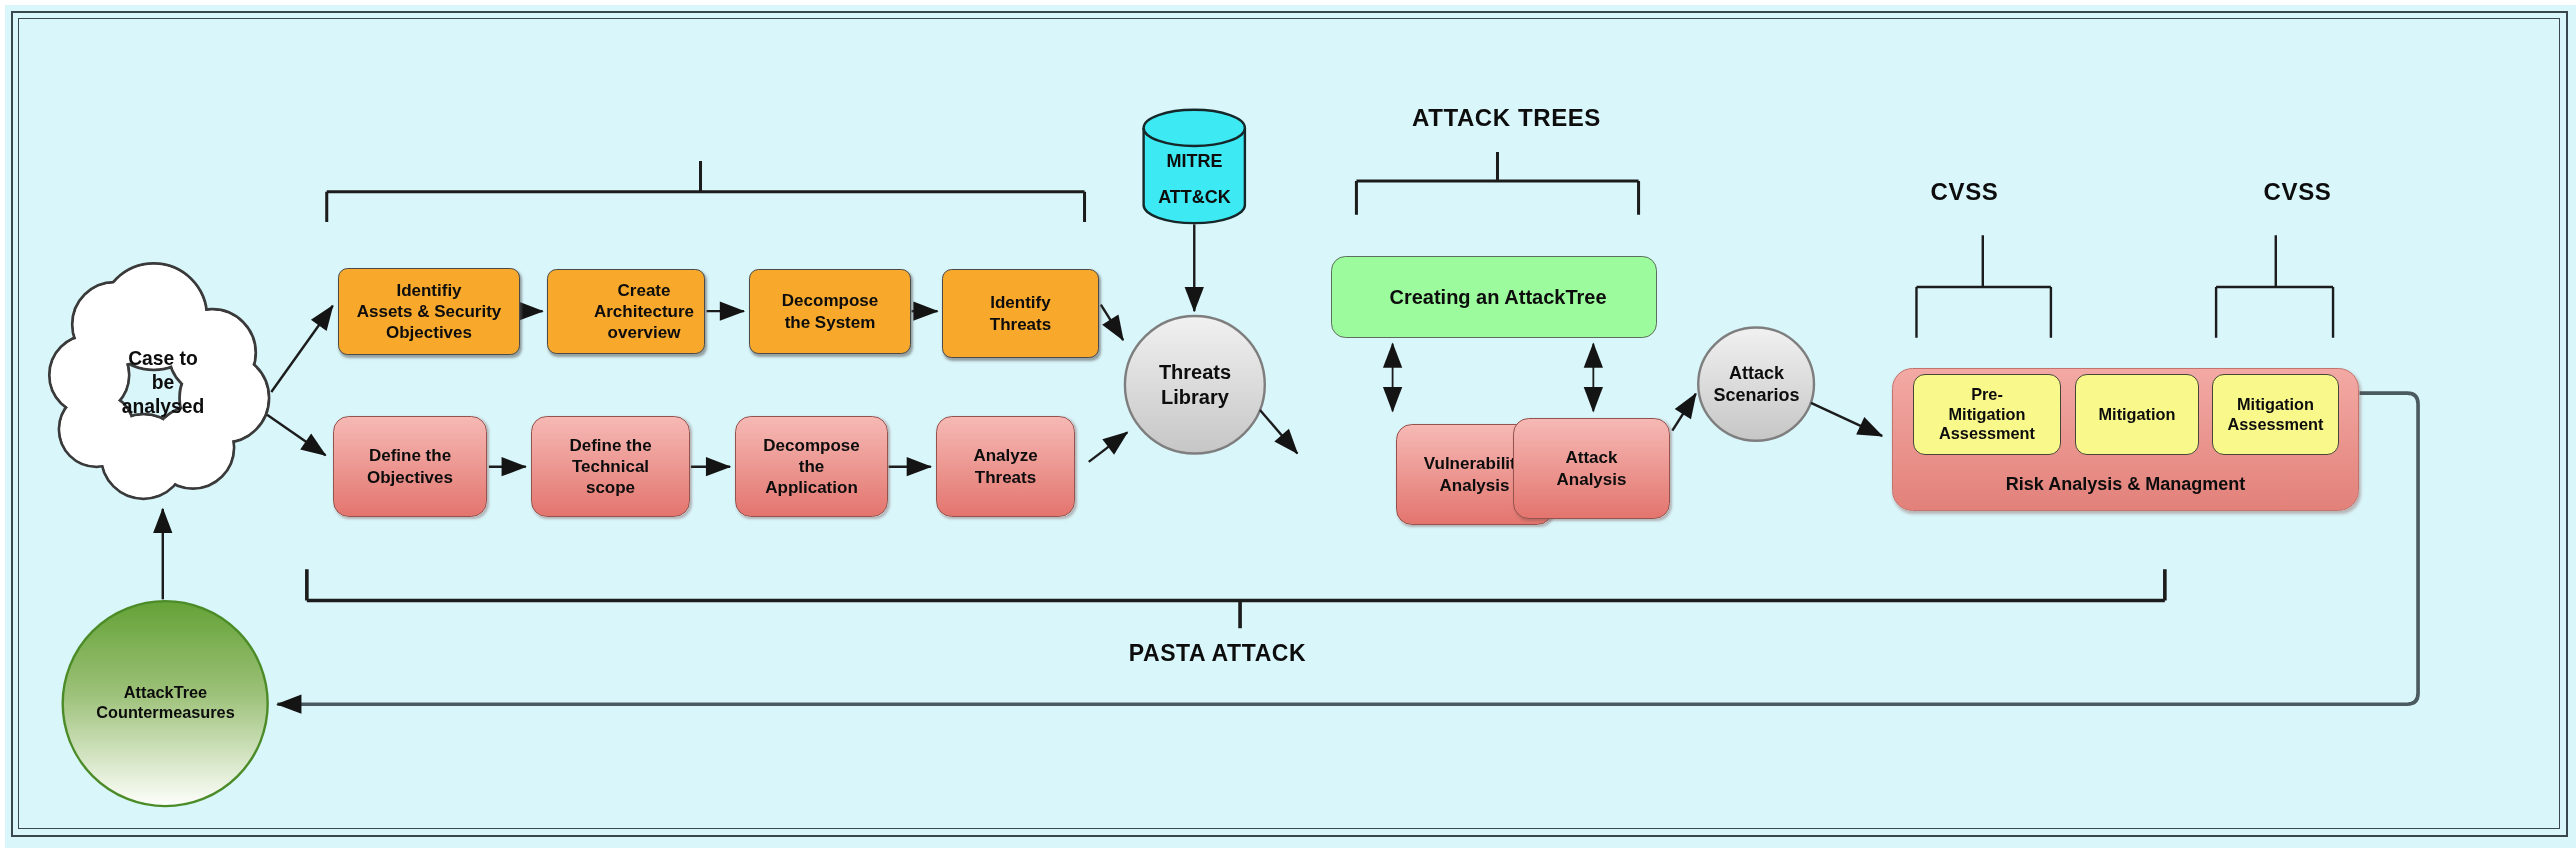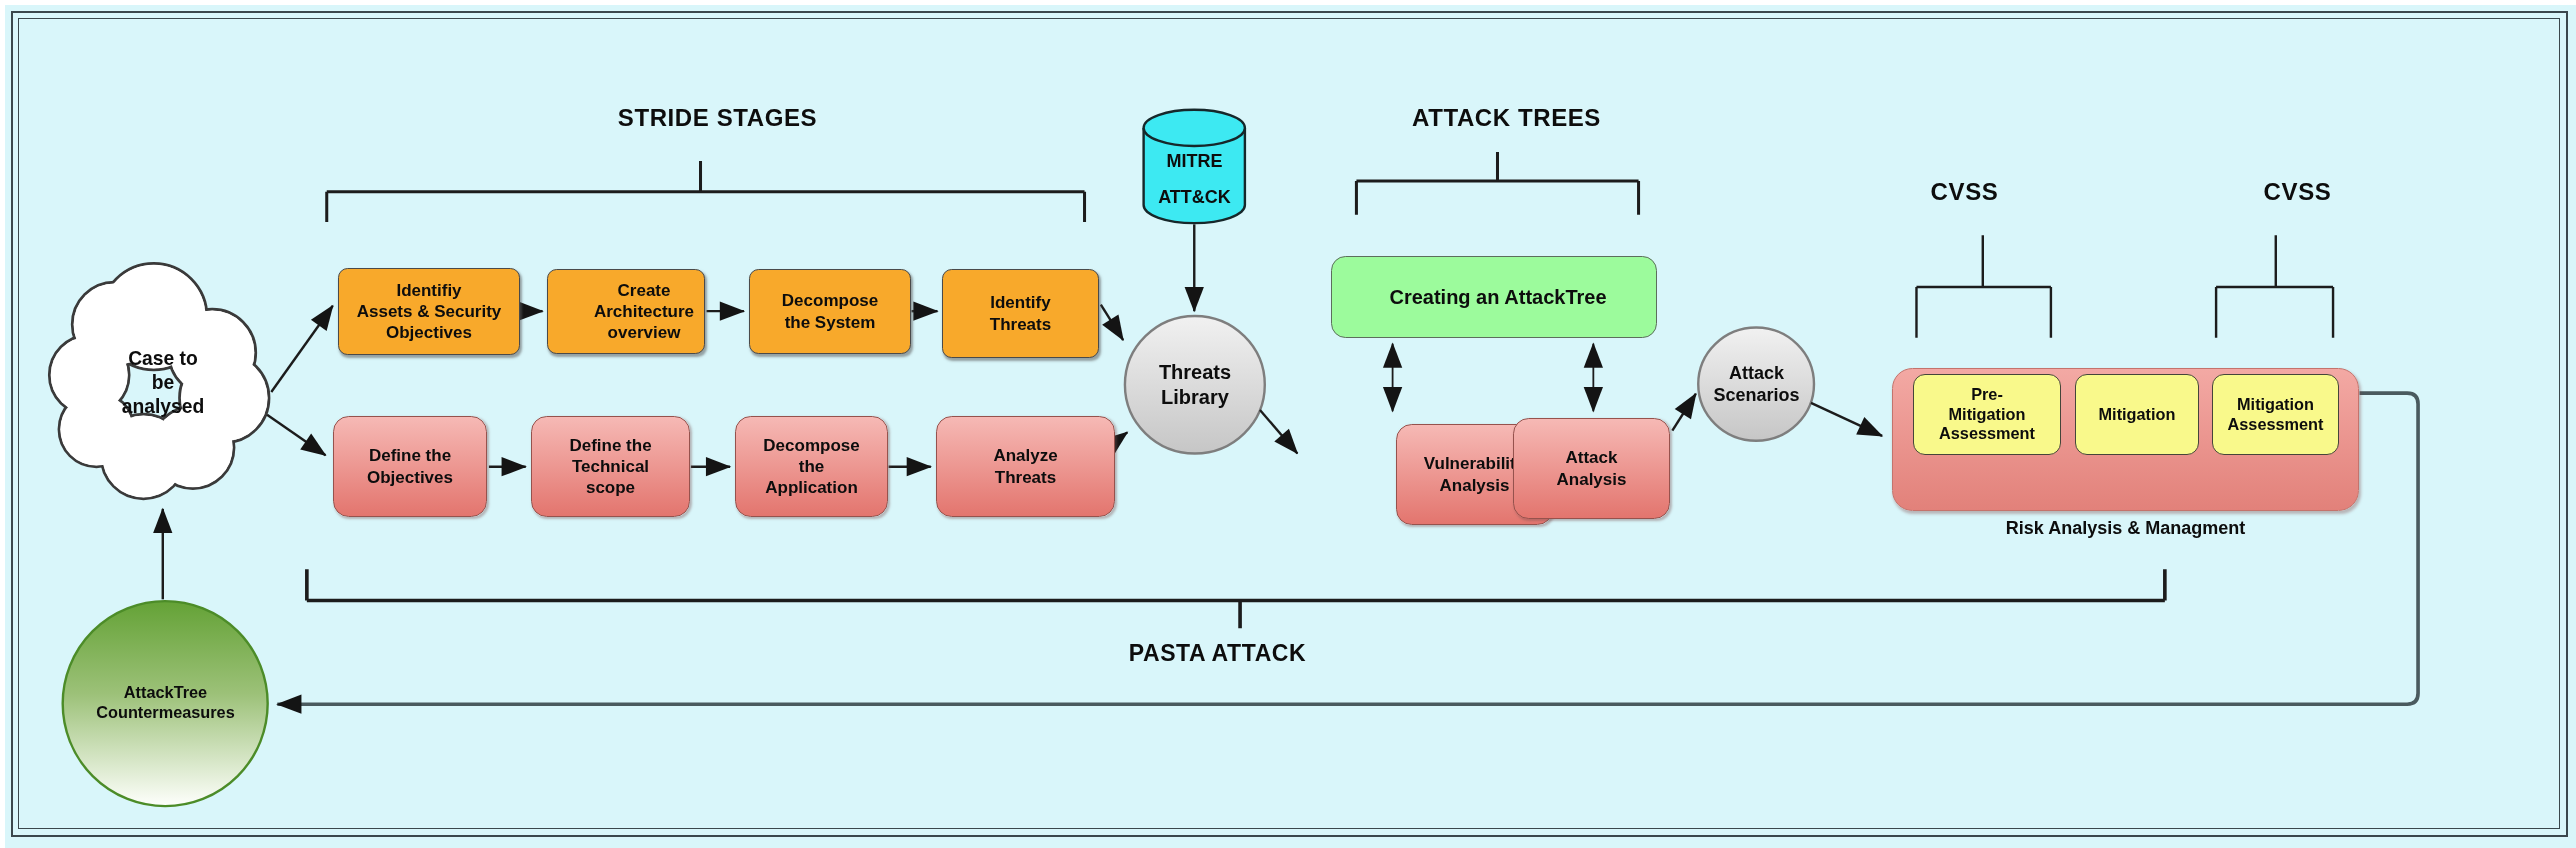--- a/index.html
+++ b/index.html
@@ -106,21 +106,20 @@
       <path d="M3004 668 L3122 723" marker-end="url(#ah)"></path>
       <path d="M270 994 L270 844" marker-end="url(#ah)"></path>
     </g>
     <g fill="none" stroke="#1C1C1C" stroke-width="3">
       <path d="M2310 570 L2310 682" marker-start="url(#ah)" marker-end="url(#ah)"></path>
       <path d="M2643 570 L2643 682" marker-start="url(#ah)" marker-end="url(#ah)"></path>
     </g>
     <path d="M3914 652 L3993 652 Q4011 652 4011 670 L4011 1150 Q4011 1168 3993 1168 L460 1168" fill="none" stroke="#4A5A5E" stroke-width="6" marker-end="url(#ah)"></path>
   </svg>
 
-  <div class="lbl title" style="left:567px;top:102px;width:301px;height:31px;">STRIDE STAGES</div>
   <div class="lbl title" style="left:1353px;top:102px;width:307px;height:31px;">ATTACK TREES</div>
   <div class="lbl title" style="left:1904px;top:175px;width:121px;height:33px;">CVSS</div>
   <div class="lbl title" style="left:2237px;top:175px;width:121px;height:33px;">CVSS</div>
   <div class="lbl" style="left:1082px;top:637px;width:271px;height:33px;font-size:23px;letter-spacing:0.6px;">PASTA ATTACK</div>
 
   <div class="lbl" style="left:71px;top:335px;width:184px;height:96px;font-size:19.3px;">Case to
 be
 analysed</div>
   <div class="lbl" style="left:1145px;top:142px;width:99px;height:74px;font-size:18px;line-height:2;">MITRE
 ATT&amp;CK</div>
@@ -143,34 +142,34 @@
 Threats</div>
 
   <div class="node pasta-box" style="left:333px;top:416px;width:154px;height:101px;">Define the
 Objectives</div>
   <div class="node pasta-box" style="left:531px;top:416px;width:159px;height:101px;">Define the
 Technical
 scope</div>
   <div class="node pasta-box" style="left:735px;top:416px;width:153px;height:101px;">Decompose
 the
 Application</div>
-  <div class="node pasta-box" style="left:936px;top:416px;width:179px;height:101px;">Analyze
+  <div class="node pasta-box" style="left:936px;top:416px;width:139px;height:101px;">Analyze
 Threats</div>
 
   <div class="node green-box" style="left:1331px;top:256px;width:326px;height:82px;">Creating an AttackTree</div>
   <div class="node pasta-box" style="left:1396px;top:418px;width:157px;height:101px;margin-top:6px;">Vulnerability
 Analysis</div>
   <div class="node pasta-box" style="left:1513px;top:418px;width:157px;height:101px;">Attack
 Analysis</div>
 
   <div class="node risk-box" style="left:1892px;top:368px;width:467px;height:143px;"></div>
   <div class="node yellow-box" style="left:1913px;top:374px;width:148px;height:81px;">Pre-
 Mitigation
 Assessment</div>
   <div class="node yellow-box" style="left:2075px;top:374px;width:124px;height:81px;">Mitigation</div>
   <div class="node yellow-box" style="left:2212px;top:374px;width:127px;height:81px;">Mitigation
 Assessment</div>
-  <div class="lbl risk-label" style="left:1910px;top:470px;width:431px;height:29px;margin-top:44px;">Risk Analysis &amp; Managment</div>
+  <div class="lbl risk-label" style="left:1910px;top:470px;width:431px;height:29px;">Risk Analysis &amp; Managment</div>
 
   <div id="frame-outer" class="frame"></div>
   <div id="frame-inner" class="frame"></div>
 </div>
 
 
 </body></html>

